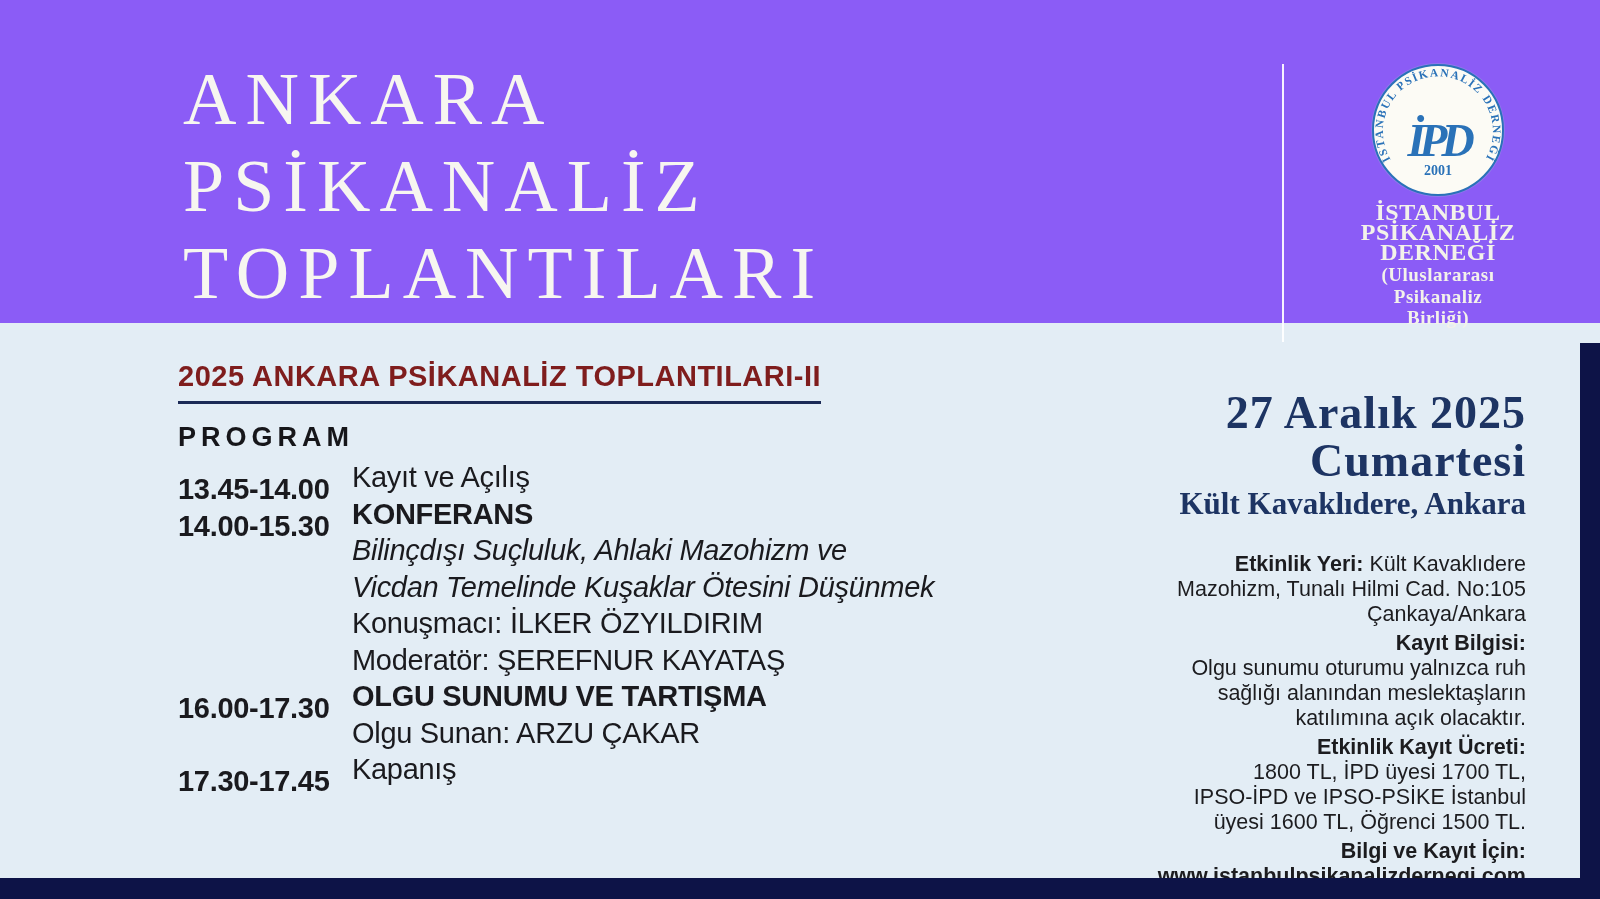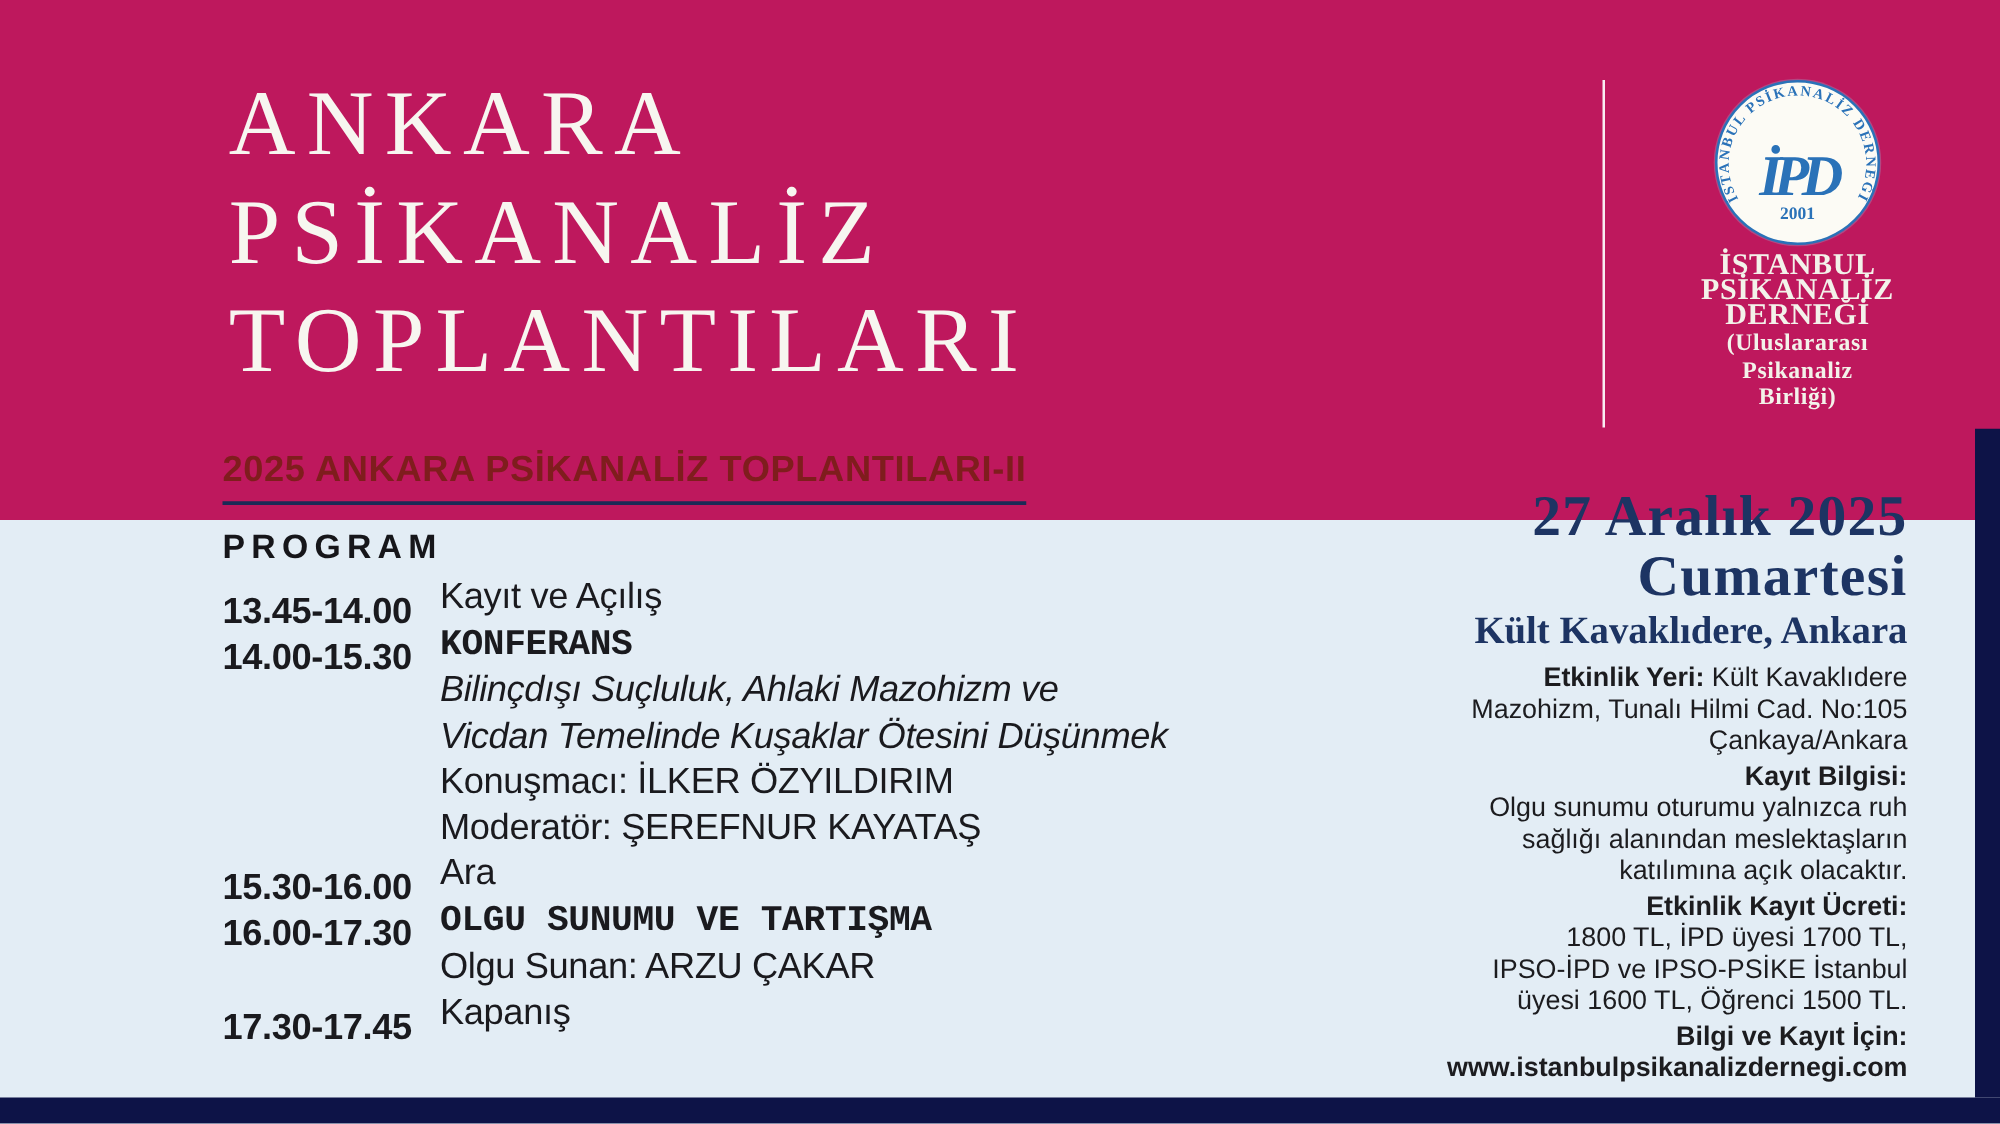--- a/index.html
+++ b/index.html
@@ -11,22 +11,22 @@
   .poster {
     position: relative;
     width: 1600px; height: 899px;
     overflow: hidden;
     background: #e3edf5;
   }
 
   
   .top-band {
     position: absolute; left: 0; top: 0;
-    width: 1600px; height: 416px;
-    background: #be185d;
+    width: 1600px; height: 323px;
+    background: #8b5cf6;
   }
   .main-title {
     position: absolute; left: 183px; top: 56px;
     font-family: "Liberation Serif", serif;
     font-weight: 400;
     font-size: 74px; line-height: 87px;
     letter-spacing: 9px;
     color: #f7f6f0;
     white-space: nowrap;
   }
@@ -87,21 +87,21 @@
     color: #16161a;
   }
   .prog-list {
     position: absolute; left: 178px; top: 459px; width: 900px;
     font-size: 29px; line-height: 36.5px;
     color: #1a1a1e;
     letter-spacing: -0.3px;
   }
   .pl { position: relative; padding-left: 174px; white-space: nowrap; }
   .pt { position: absolute; left: 0; font-weight: bold; margin-top: 12px; }
-  .strong { font-weight: bold; font-family: Liberation Mono, monospace; }
+  .strong { font-weight: bold; }
   .ital { font-style: italic; }
 
   
   .event-col {
     position: absolute; right: 74px; top: 388px; width: 480px;
     text-align: right;
   }
   .ev-date {
     font-family: "Liberation Serif", serif;
     font-weight: bold;
@@ -120,21 +120,21 @@
   }
   .ev-loc {
     font-family: "Liberation Serif", serif;
     font-weight: bold;
     font-size: 31px; line-height: 36px;
     margin-top: 2px;
     color: #1d3463;
     white-space: nowrap;
   }
   .ev-details {
-    margin-top: 8px;
+    margin-top: 30px;
     font-size: 21.5px; line-height: 25px;
     color: #1c1c1f;
   }
   .ev-details p { margin: 4px 0 0 0; }
   .ev-details b { font-weight: bold; }
 </style>
 </head>
 <body>
 
 <div class="poster">
@@ -189,24 +189,20 @@
     <div class="pl">
       <span class="pd ital">Vicdan Temelinde Kuşaklar Ötesini Düşünmek</span>
     </div>
     <div class="pl">
       <span class="pd">Konuşmacı: İLKER ÖZYILDIRIM</span>
     </div>
     <div class="pl">
       <span class="pd">Moderatör: ŞEREFNUR KAYATAŞ</span>
     </div>
     <div class="pl">
-      <span class="pt">15.30-16.00</span>
-      <span class="pd">Ara</span>
-    </div>
-    <div class="pl">
       <span class="pt">16.00-17.30</span>
       <span class="pd strong">OLGU SUNUMU VE TARTIŞMA</span>
     </div>
     <div class="pl">
       <span class="pd">Olgu Sunan: ARZU ÇAKAR</span>
     </div>
     <div class="pl">
       <span class="pt">17.30-17.45</span>
       <span class="pd">Kapanış</span>
     </div>

